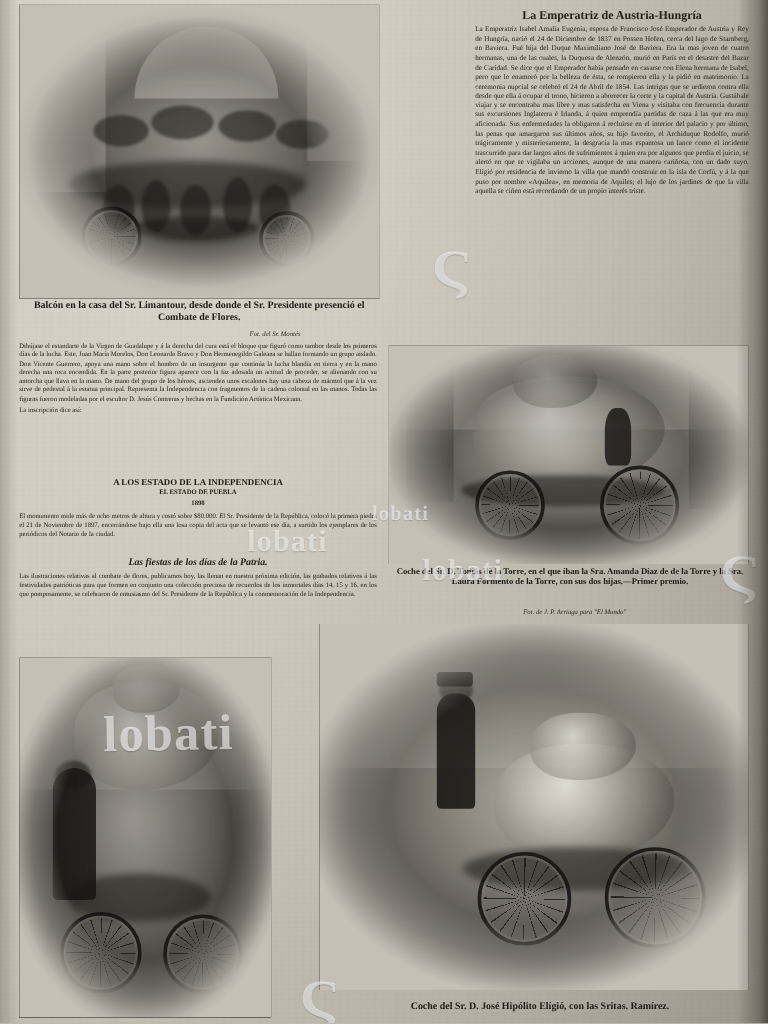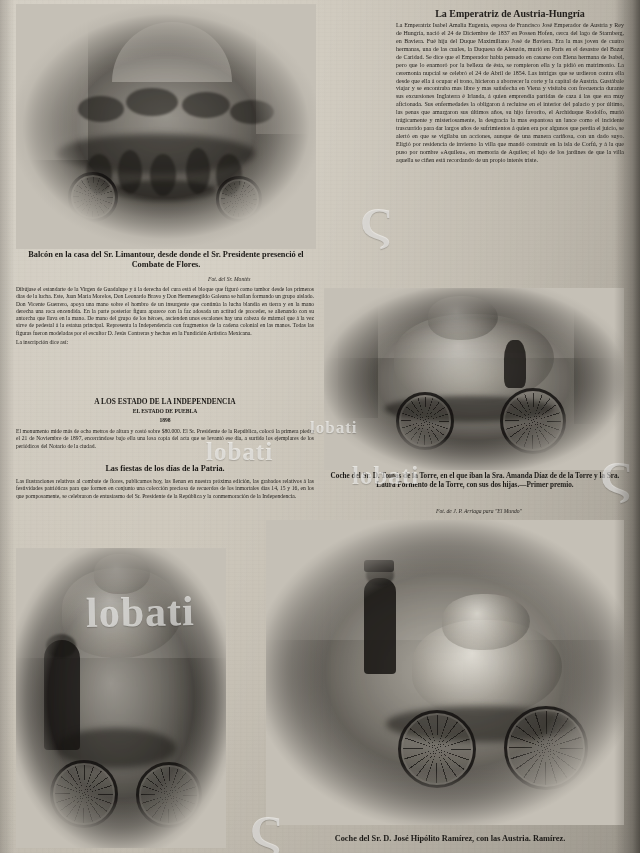--- a/index.html
+++ b/index.html
@@ -198,21 +198,21 @@
     <p style="margin-top:2px;">La inscripción dice así:</p>
   </div>
   <div class="cap" style="left:16px;top:398px;width:298px;font-size:7.4px;">A LOS ESTADO DE LA INDEPENDENCIA</div>
   <div class="cap" style="left:16px;top:408px;width:298px;font-size:5.6px;">EL ESTADO DE PUEBLA</div>
   <div class="cap" style="left:16px;top:417px;width:298px;font-size:5.6px;">1898</div>
 
   <div class="col" style="left:16px;top:428px;width:298px;font-size:5.6px;line-height:1.30;">
     <p>El monumento mide más de ocho metros de altura y costó sobre $80.000. El Sr. Presidente de la República, colocó la primera piedra el 21 de Noviembre de 1897, encerrándose bajo ella una losa copia del acta que se levantó ese día, a surtido los ejemplares de los periódicos del Notario de la ciudad.</p>
   </div>
 
-  <div class="cap" style="left:16px;top:464px;width:298px;font-size:8.2px;">Las fiestas de los días de la Patria.</div>
+  <div class="cap" style="left:16px;top:464px;width:298px;font-size:8.2px;font-style:italic;">Las fiestas de los días de la Patria.</div>
   <div class="col" style="left:16px;top:478px;width:298px;font-size:5.6px;line-height:1.30;">
     <p>Las ilustraciones relativas al combate de flores, publicamos hoy, las llenan en nuestra próxima edición, las grabados relativos á las festividades patrióticas para que formen en conjunto una colección preciosa de recuerdos de los inmortales días 14, 15 y 16, en los que pomposamente, se celebraron de entusiasmo del Sr. Presidente de la República y la conmemoración de la Independencia.</p>
   </div>
 
   <div class="photo ph-left" style="left:16px;top:548px;width:210px;height:300px;">
     <div class="inner">
       <div class="blobs">
         <div class="bld" style="left:0;top:0;width:210px;height:110px;background:rgba(200,196,186,.25);"></div>
         <div class="flowermass" style="left:46px;top:20px;width:120px;height:90px;"></div>
         <div class="flowermass" style="left:78px;top:6px;width:56px;height:40px;"></div>
@@ -246,21 +246,21 @@
           </div>
         <div class="wheel" style="left:238px;top:186px;width:78px;height:78px;">
             <div class="spokes"></div>
           </div>
       </div>
       <div class="vignette"></div>
       <div class="oval-mask" style="background:radial-gradient(ellipse 54% 52% at 50% 50%, rgba(197,192,182,0) 62%, rgba(197,192,182,.45) 80%, rgba(197,192,182,.92) 96%, #c5c0b6 100%);"></div>
     </div>
   </div>
 
-  <div class="cap c1" style="left:280px;top:834px;width:340px;">Coche del Sr. D. José Hipólito Ramírez, con las Austria. Ramírez.</div>
+  <div class="cap c1" style="left:280px;top:834px;width:340px;">Coche del Sr. D. José Hipólito Elígió, con las Sritas. Ramírez.</div>
 
   <div class="wm big" style="left:86px;top:588px;transform:rotate(-1deg);">lobati</div>
   <div class="wm mid" style="left:206px;top:438px;">lobati</div>
   <div class="wm sm" style="left:310px;top:418px;">lobati</div>
   <div class="wm mid" style="left:352px;top:462px;">lobati</div>
   <div class="wm curl" style="left:360px;top:198px;">Ϛ</div>
   <div class="wm curl" style="left:600px;top:452px;">Ϛ</div>
   <div class="wm curl" style="left:250px;top:806px;">Ϛ</div>
 
   <div class="edge-dark"></div>

